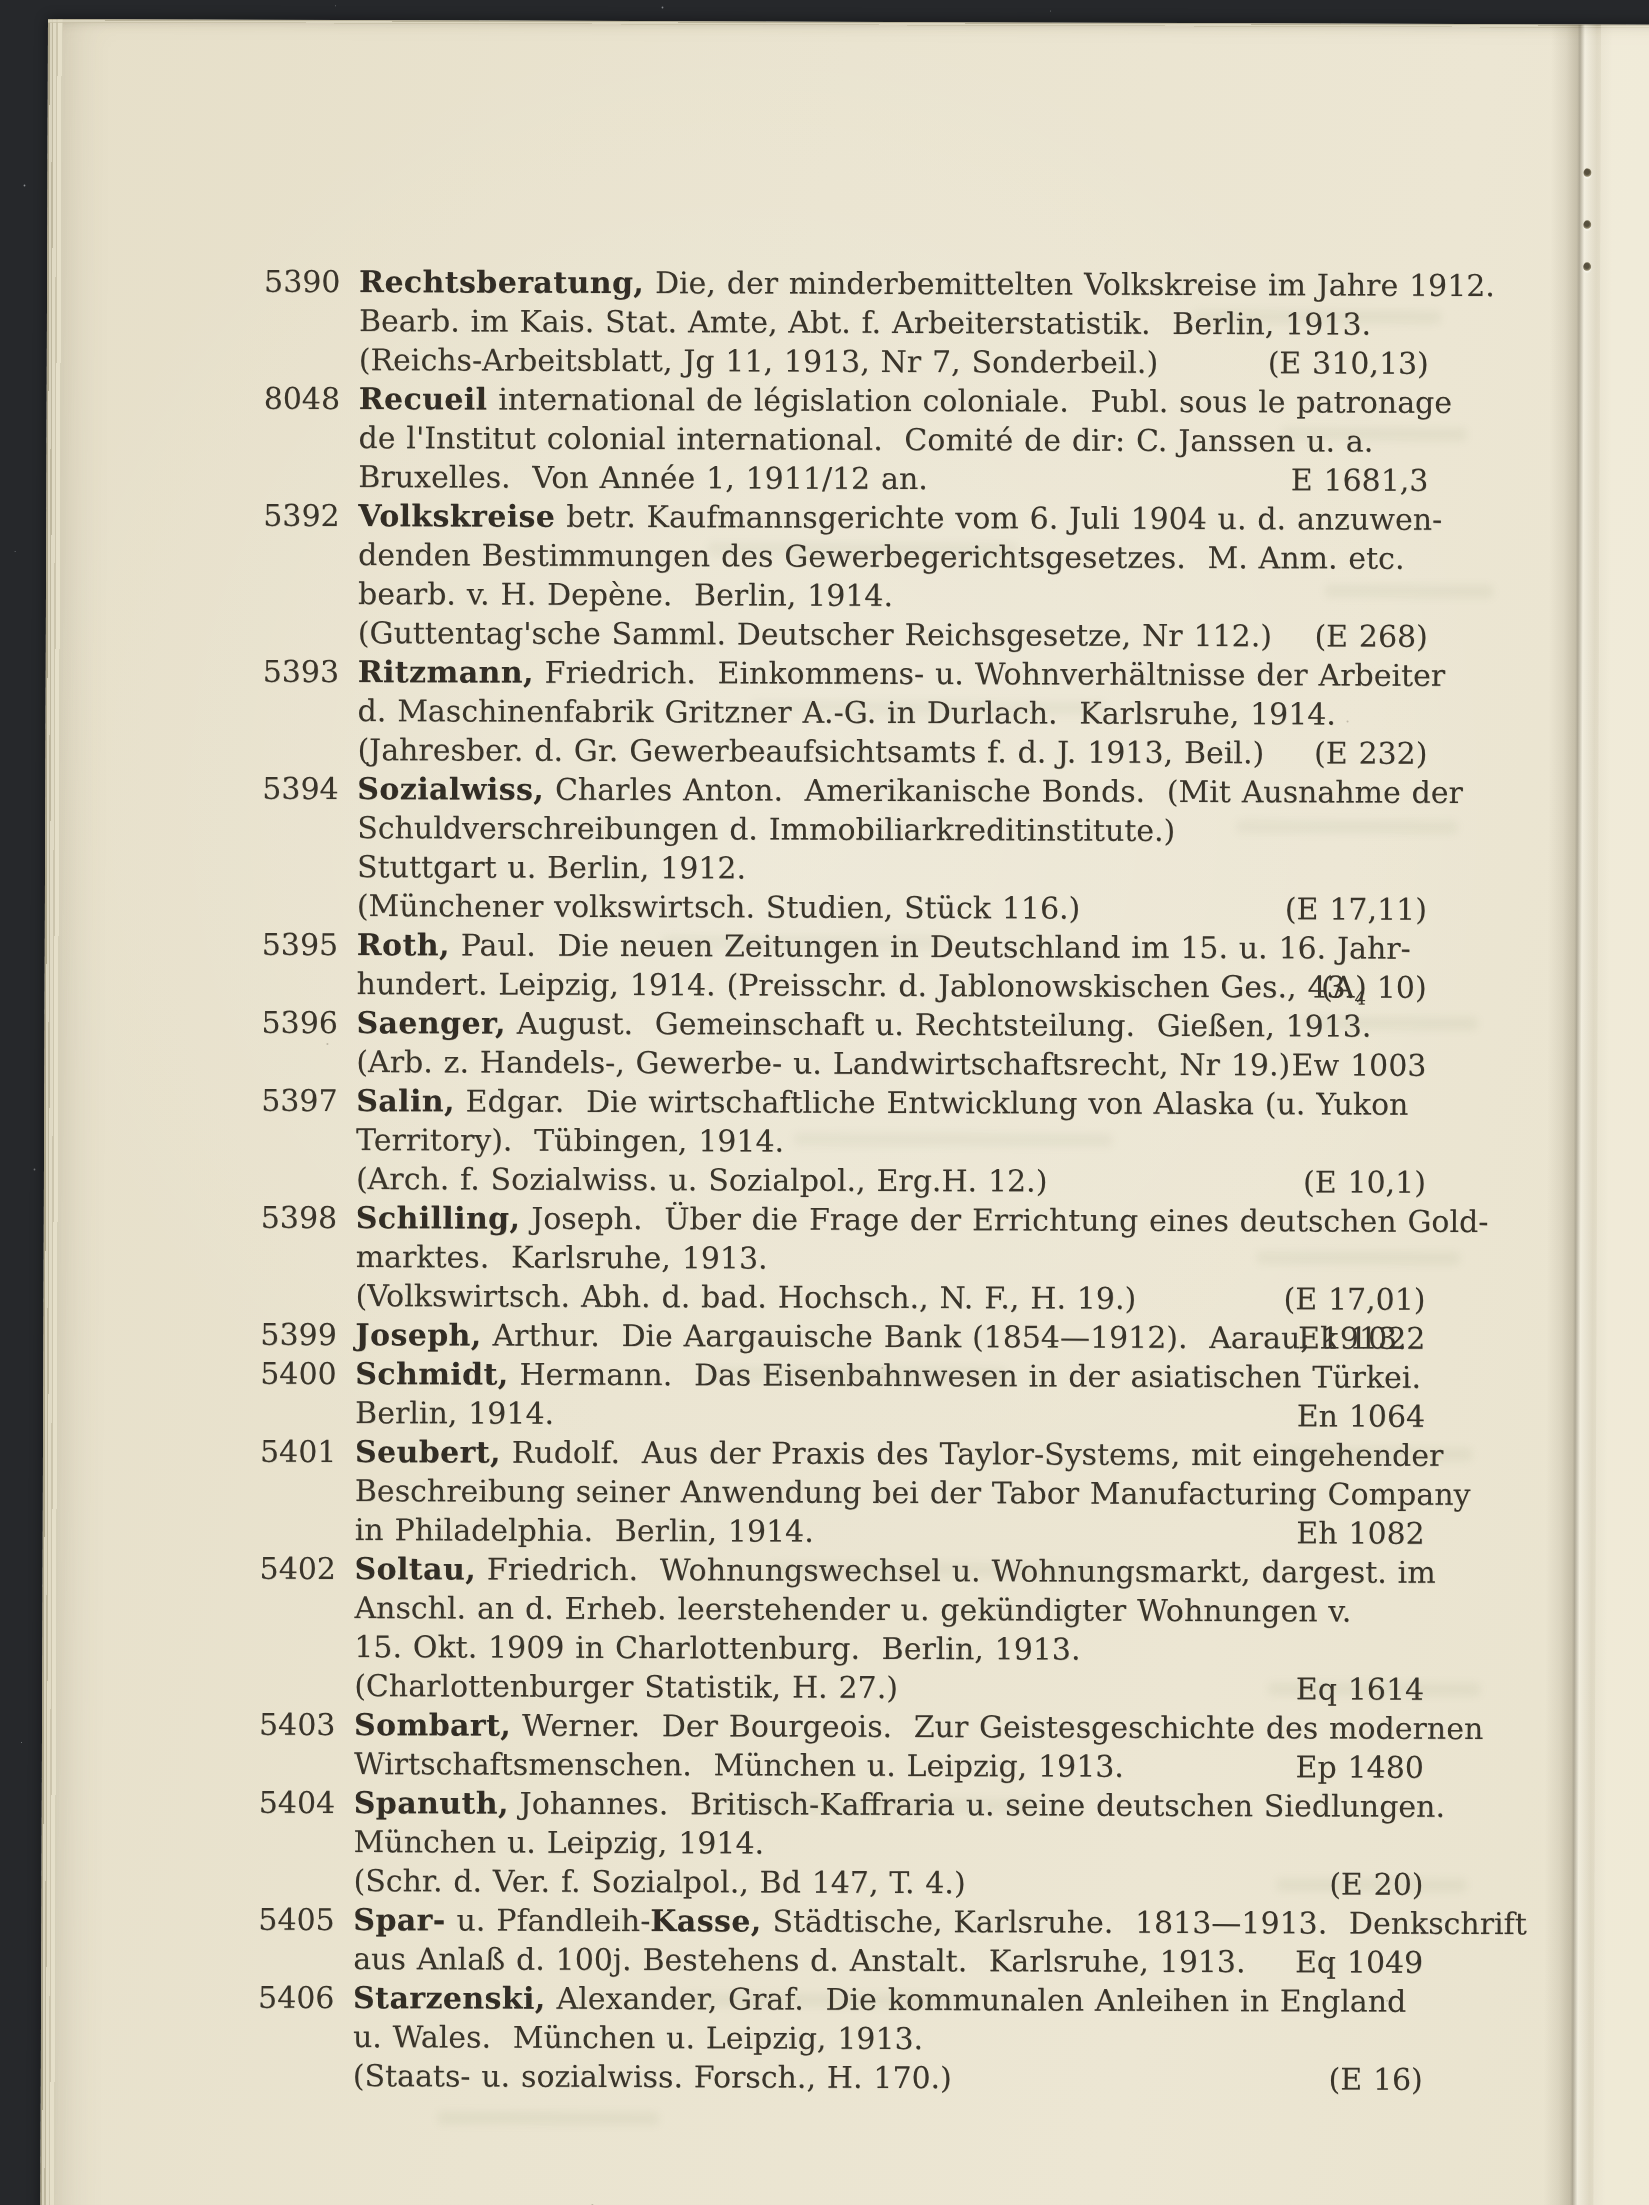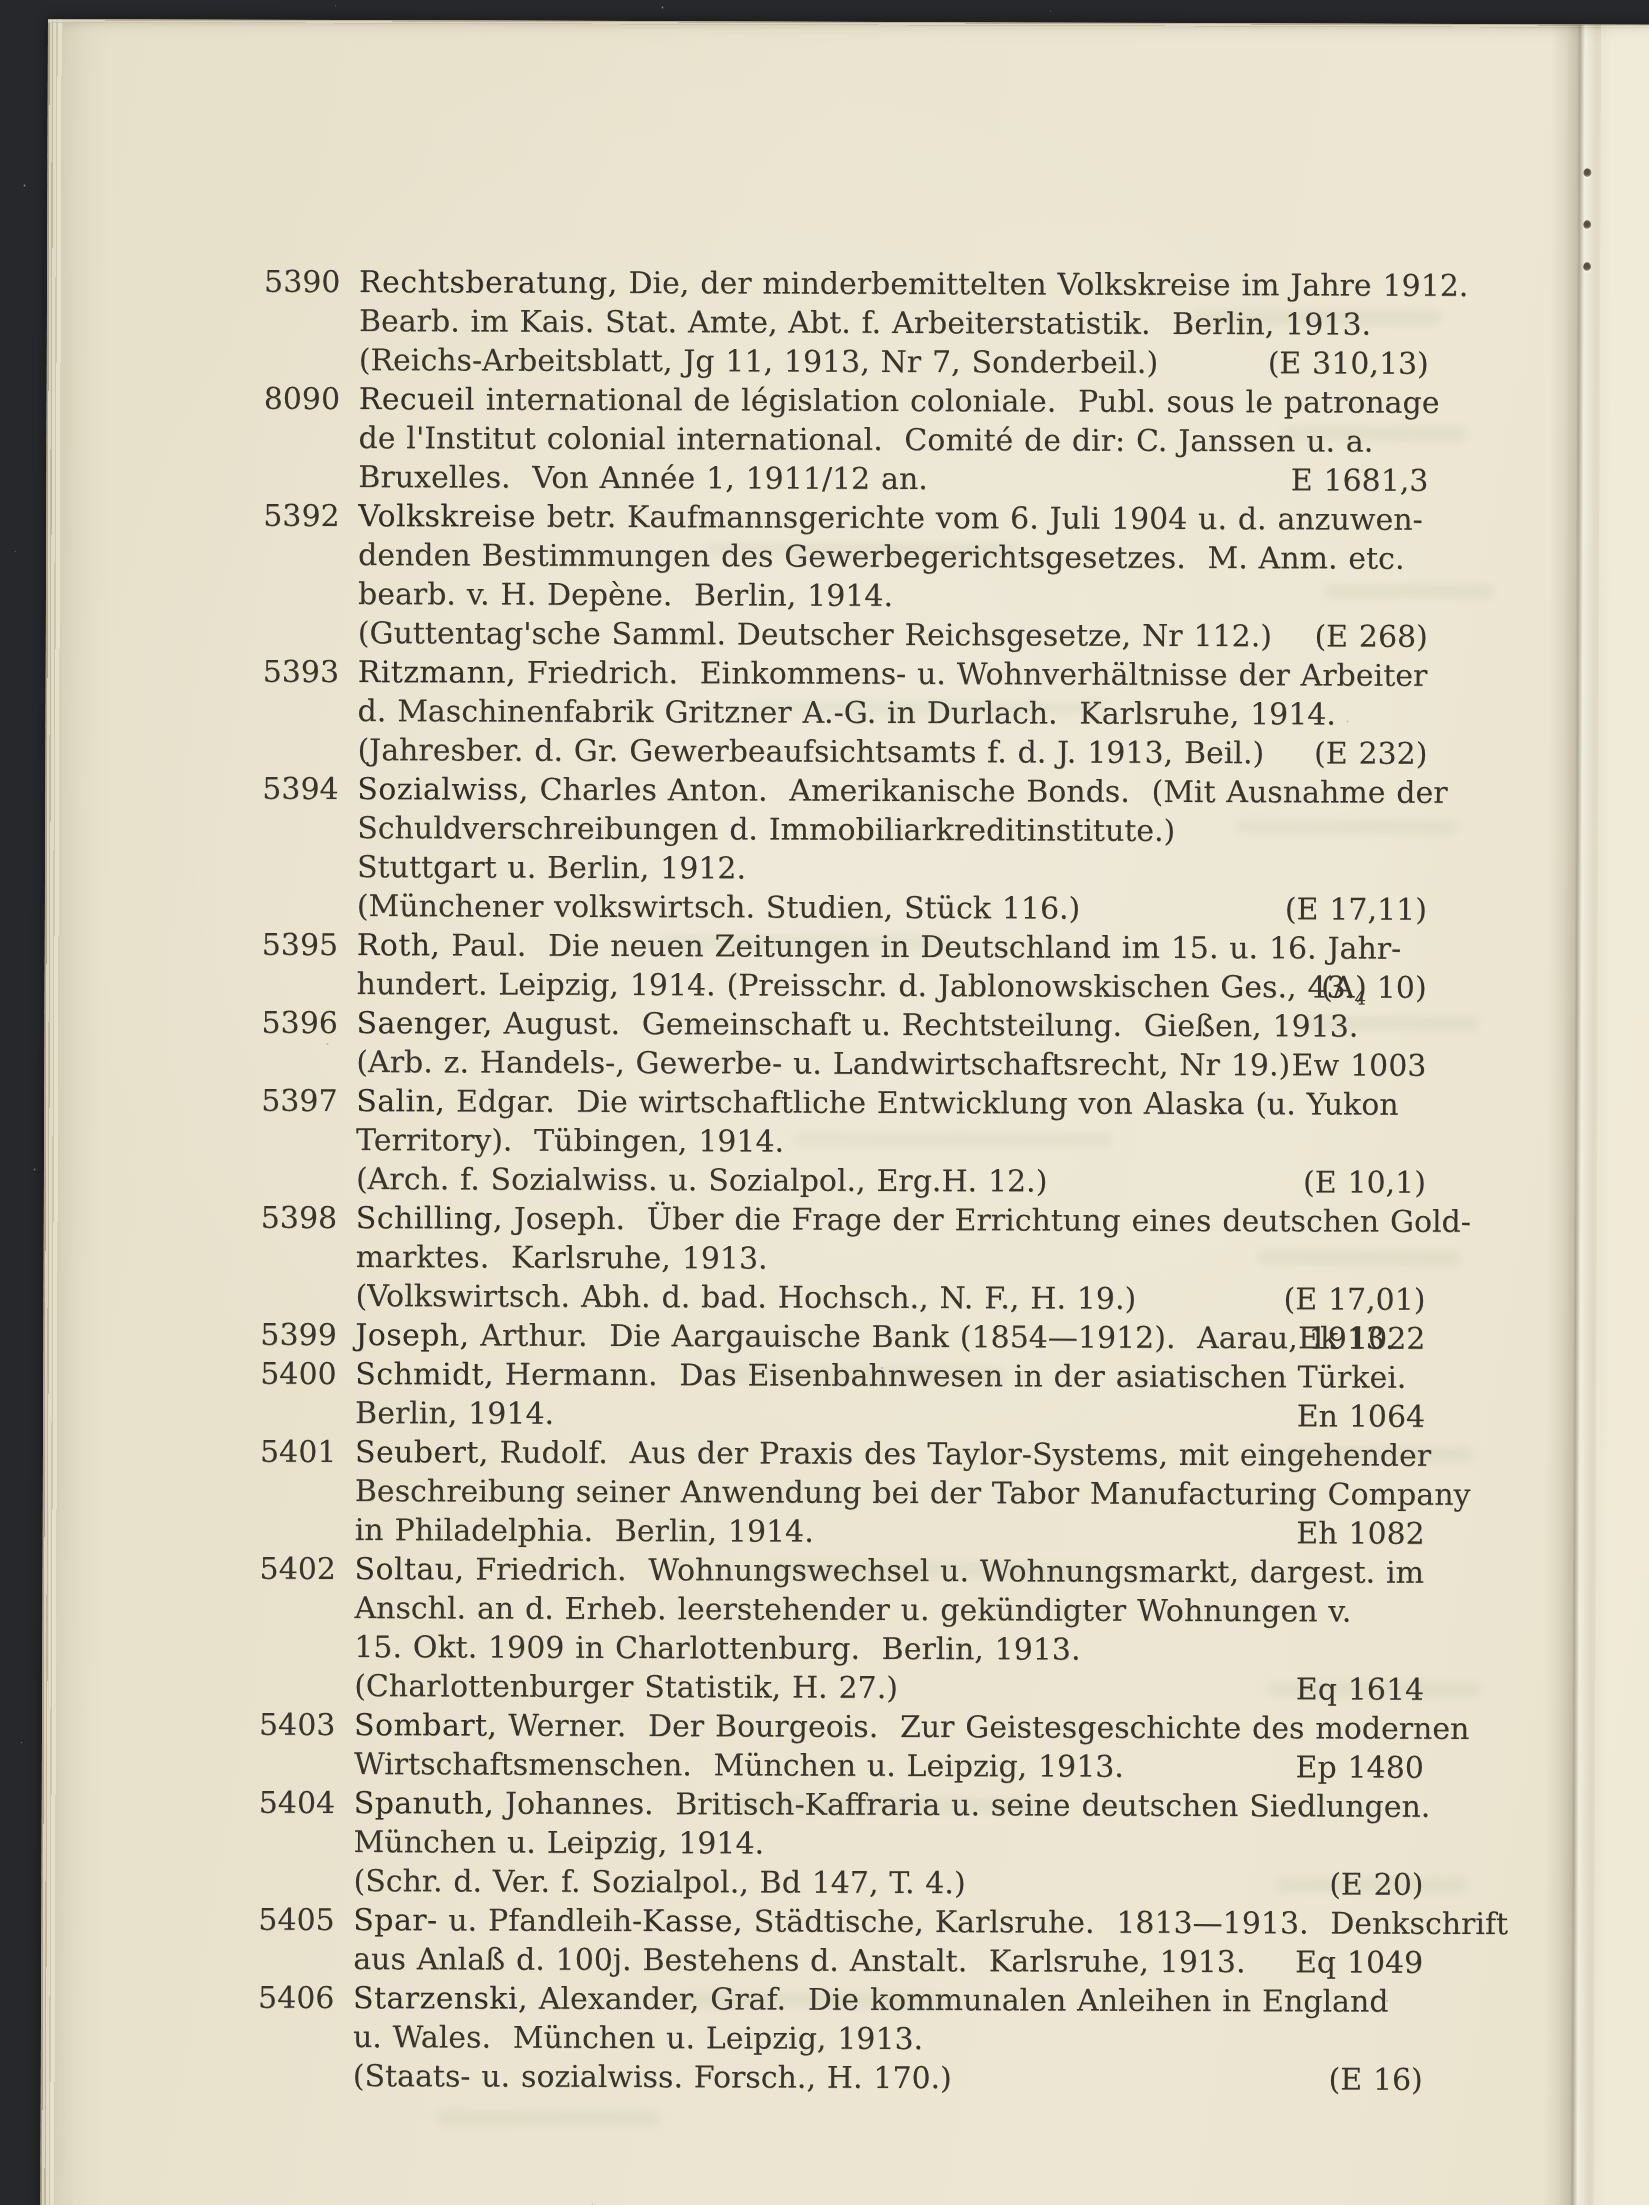--- a/index.html
+++ b/index.html
@@ -89,21 +89,21 @@
   .content {
     position: absolute; left: 312px; top: 242px; width: 1070px;
     font-size: 30px; line-height: 39px; color: #3a352b;
     word-spacing: 1.3px;
   }
   .content span, .footer span { text-shadow: 0.3px 0.4px 0.3px rgba(52,46,36,.28); }
   .line { display: flex; position: relative; white-space: pre; }
   .num { position: absolute; left: -95px; }
   .lt { flex: 0 1 auto; min-width: 0; }
   .rt { margin-left: auto; padding-left: 11.5px; flex: none; }
-  .b { font-weight: normal; color: #322d25; letter-spacing: 0.4px; }
+  .b { font-weight: bold; color: #322d25; letter-spacing: 0.4px; }
   sub { font-size: .6em; line-height: 0; }
 
   .footer {
     position: absolute; left: 168px; top: 2184px; width: 1216px;
     display: flex; justify-content: space-between;
     font-size: 31px; line-height: 39px; color: #3a352b;
   }
 </style>
 </head>
 <body>
@@ -141,21 +141,21 @@
     <div class="hole h2"></div>
     <div class="hole h3"></div>
 
     <div class="content">
         <div class="entry">
           <div class="line"><span class="num">5390</span><span class="lt"><span class="b">Rechtsberatung,</span><span> Die, der minderbemittelten Volkskreise im Jahre 1912.</span></span></div>
           <div class="line"><span class="lt"><span>Bearb. im Kais. Stat. Amte, Abt. f. Arbeiterstatistik.  Berlin, 1913.</span></span></div>
           <div class="line"><span class="lt"><span>(Reichs-Arbeitsblatt, Jg 11, 1913, Nr 7, Sonderbeil.)</span></span><span class="rt"><span>(E 310,13)</span></span></div>
         </div>
         <div class="entry">
-          <div class="line"><span class="num">8090</span><span class="lt"><span class="b">Recueil</span><span> international de législation coloniale.  Publ. sous le patronage</span></span></div>
+          <div class="line"><span class="num">8048</span><span class="lt"><span class="b">Recueil</span><span> international de législation coloniale.  Publ. sous le patronage</span></span></div>
           <div class="line"><span class="lt"><span>de l'Institut colonial international.  Comité de dir: C. Janssen u. a.</span></span></div>
           <div class="line"><span class="lt"><span>Bruxelles.  Von Année 1, 1911/12 an.</span></span><span class="rt"><span>E 1681,3</span></span></div>
         </div>
         <div class="entry">
           <div class="line"><span class="num">5392</span><span class="lt"><span class="b">Volkskreise</span><span> betr. Kaufmannsgerichte vom 6. Juli 1904 u. d. anzuwen-</span></span></div>
           <div class="line"><span class="lt"><span>denden Bestimmungen des Gewerbegerichtsgesetzes.  M. Anm. etc.</span></span></div>
           <div class="line"><span class="lt"><span>bearb. v. H. Depène.  Berlin, 1914.</span></span></div>
           <div class="line"><span class="lt"><span>(Guttentag'sche Samml. Deutscher Reichsgesetze, Nr 112.)</span></span><span class="rt"><span>(E 268)</span></span></div>
         </div>
         <div class="entry">

